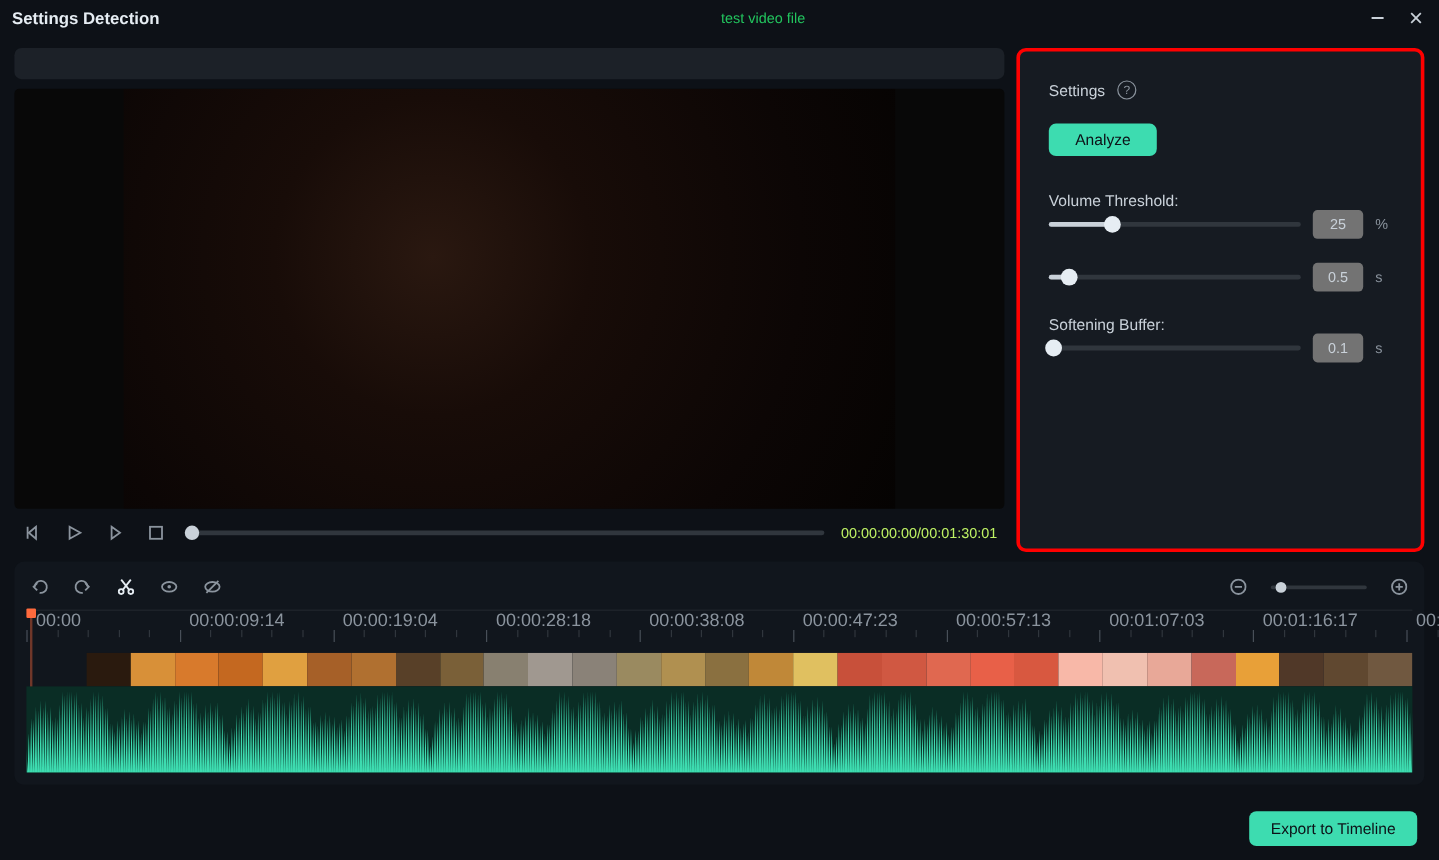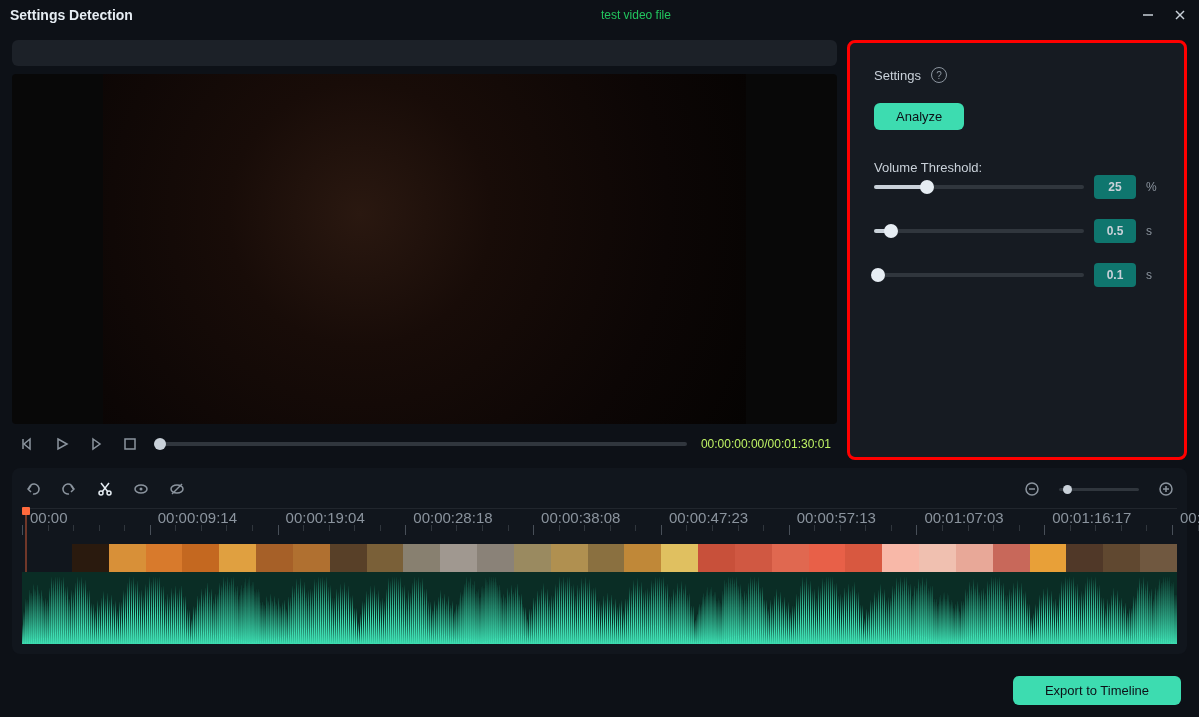--- a/index.html
+++ b/index.html
@@ -75,21 +75,21 @@
     background:#3ddcb0; color:#0d1117; border:none; border-radius:6px;
     padding:6px 22px; font-size:13px; cursor:pointer; align-self:flex-start;
     margin-bottom:10px;
   }
   .setting-group { display:flex; flex-direction:column; gap:0; }
   .setting-label { font-size:13px; color:#c9d1d9; }
   .slider-row { display:flex; align-items:center; gap:10px; }
   .slider { flex:1; height:4px; background:#30363d; border-radius:2px; position:relative; }
   .slider-fill { position:absolute; left:0; top:0; height:100%; background:#c9d1d9; border-radius:2px; }
   .slider-thumb { position:absolute; top:-5px; width:14px; height:14px; border-radius:50%; background:#e6edf3; transform:translateX(-50%); }
-  .slider-value { width:42px; height:24px; background:#0f766e; border-radius:4px; display:flex; align-items:center; justify-content:center; font-size:12px; color:#c9d1d9;font-weight:bold; }
+  .slider-value { width:42px; height:24px; background:#737373; border-radius:4px; display:flex; align-items:center; justify-content:center; font-size:12px; color:#c9d1d9; }
   .slider-unit { width:14px; font-size:12px; color:#8b949e; text-align:left; }
 
   .timeline-area {
     margin: 8px 12px 0 12px;
     background:#11161d;
     border-radius:8px;
     padding:8px 10px 10px 10px;
   }
   .tl-toolbar { display:flex; align-items:center; gap:18px; color:#8b949e; padding:4px 2px 10px 2px; }
   .tl-toolbar .spacer { flex:1; }
@@ -108,21 +108,21 @@
   .thumb { flex:1; height:100%; }
 
   .wave-wrap { height:72px; background:#0a2d25; position:relative; overflow:hidden; margin-top:0; }
   .wave-svg { width:100%; height:100%; display:block; }
 
   .footer {
     position:absolute; bottom:12px; right:18px;
   }
   .export-btn {
     background:#3ddcb0; color:#0d1117; border:none; border-radius:6px;
-    padding:7px 32px; font-size:13px; cursor:pointer;
+    padding:7px 18px; font-size:13px; cursor:pointer;
   }
 </style>
 </head>
 <body>
 
 <div class="titlebar">
   <div class="title-left">Settings Detection</div>
   <div class="title-center">test video file</div>
   <div class="title-right">
     <div class="win-btn">
@@ -198,20 +198,21 @@
         <div class="slider">
           <div class="slider-fill" style="width:8%"></div>
           <div class="slider-thumb" style="left:8%"></div>
         </div>
         <div class="slider-value">0.5</div>
         <div class="slider-unit">s</div>
       </div>
     </div>
 
     <div class="setting-group">
+      <div class="setting-label">Softening Buffer:</div>
       <div class="slider-row">
         <div class="slider">
           <div class="slider-fill" style="width:2%"></div>
           <div class="slider-thumb" style="left:2%"></div>
         </div>
         <div class="slider-value">0.1</div>
         <div class="slider-unit">s</div>
       </div>
     </div>
   </div>

